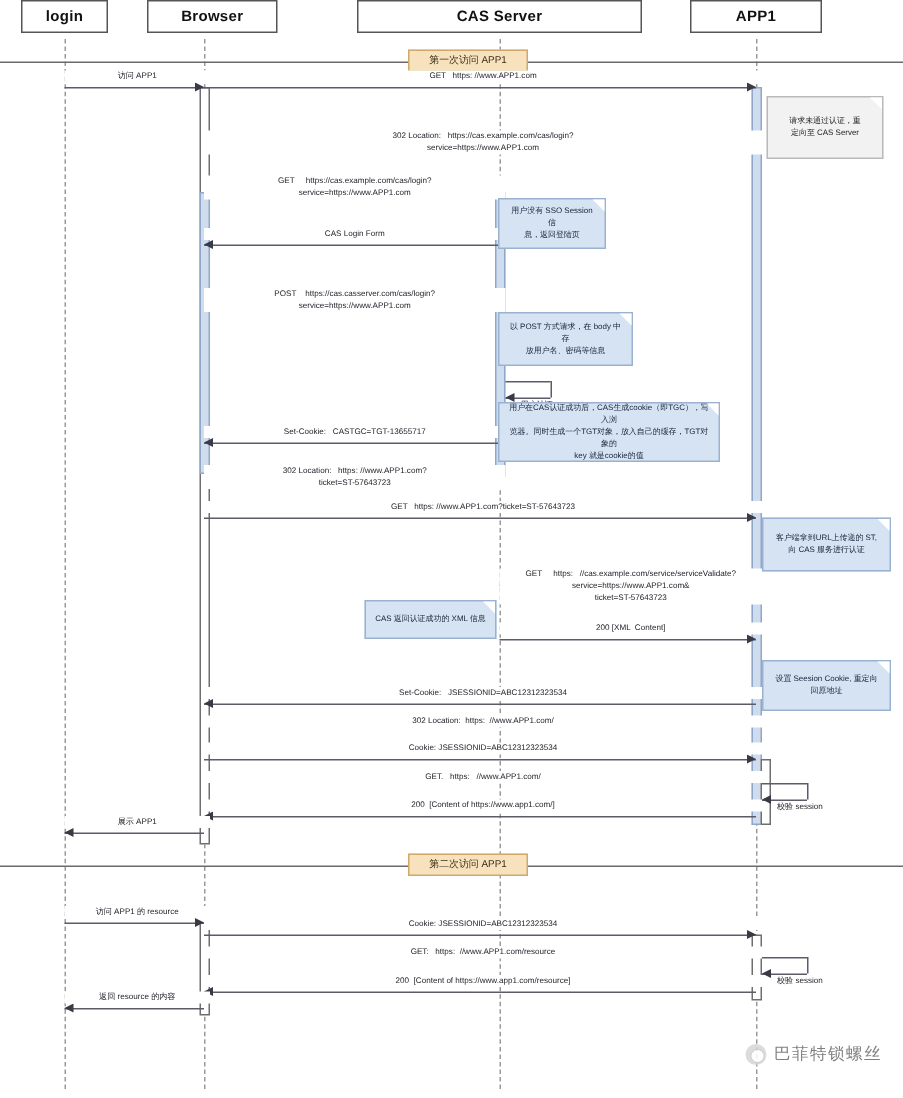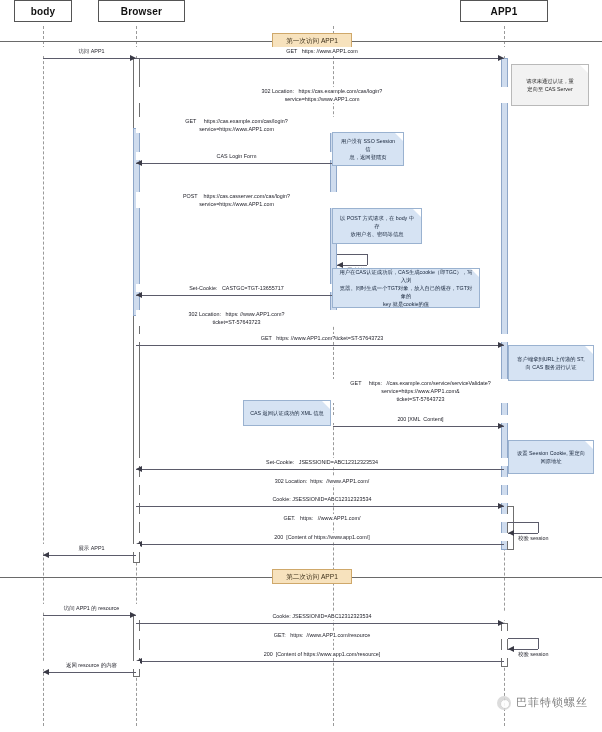--- a/index.html
+++ b/index.html
@@ -152,27 +152,30 @@
     font-family:"DejaVu Sans",sans-serif;
   }
 </style>
 </head>
 <body>
 
 <div id="canvas">
 
 <div class="lifeline" style="left: 43px;"></div>
     <div class="actor-box" style="left: 14px; width: 58px;">
-      <span>body</span>
+      <span>login</span>
     </div>
     <div class="lifeline" style="left: 136px;"></div>
     <div class="actor-box" style="left: 98px; width: 87px;">
       <span>Browser</span>
     </div>
     <div class="lifeline" style="left: 333px;"></div>
+    <div class="actor-box" style="left: 238px; width: 190px;">
+      <span>CAS Server</span>
+    </div>
     <div class="lifeline" style="left: 504px;"></div>
     <div class="actor-box" style="left: 460px; width: 88px;">
       <span>APP1</span>
     </div>
     <div class="activation" style="left: 132.5px; top: 58px; height: 505px;"></div>
     <div class="activation blue" style="left: 500.5px; top: 58px; height: 492px;"></div>
     <div class="activation blue" style="left: 329.5px; top: 128px; height: 190px;"></div>
     <div class="activation blue" style="left: 132.5px; top: 128px; height: 188px;"></div>
     <div class="activation" style="left: 506.5px; top: 506px; height: 44px;"></div>
     <div class="activation" style="left: 132.5px; top: 615px; height: 62px;"></div>

